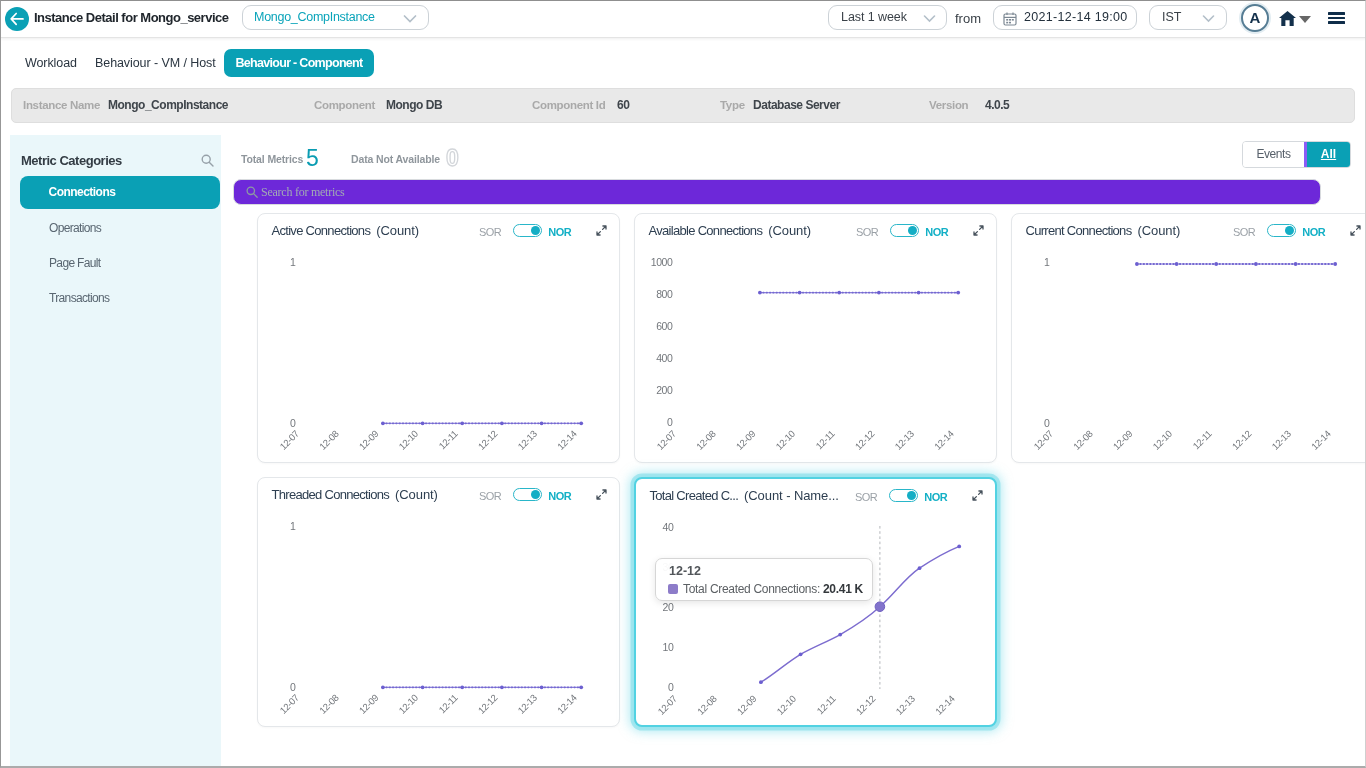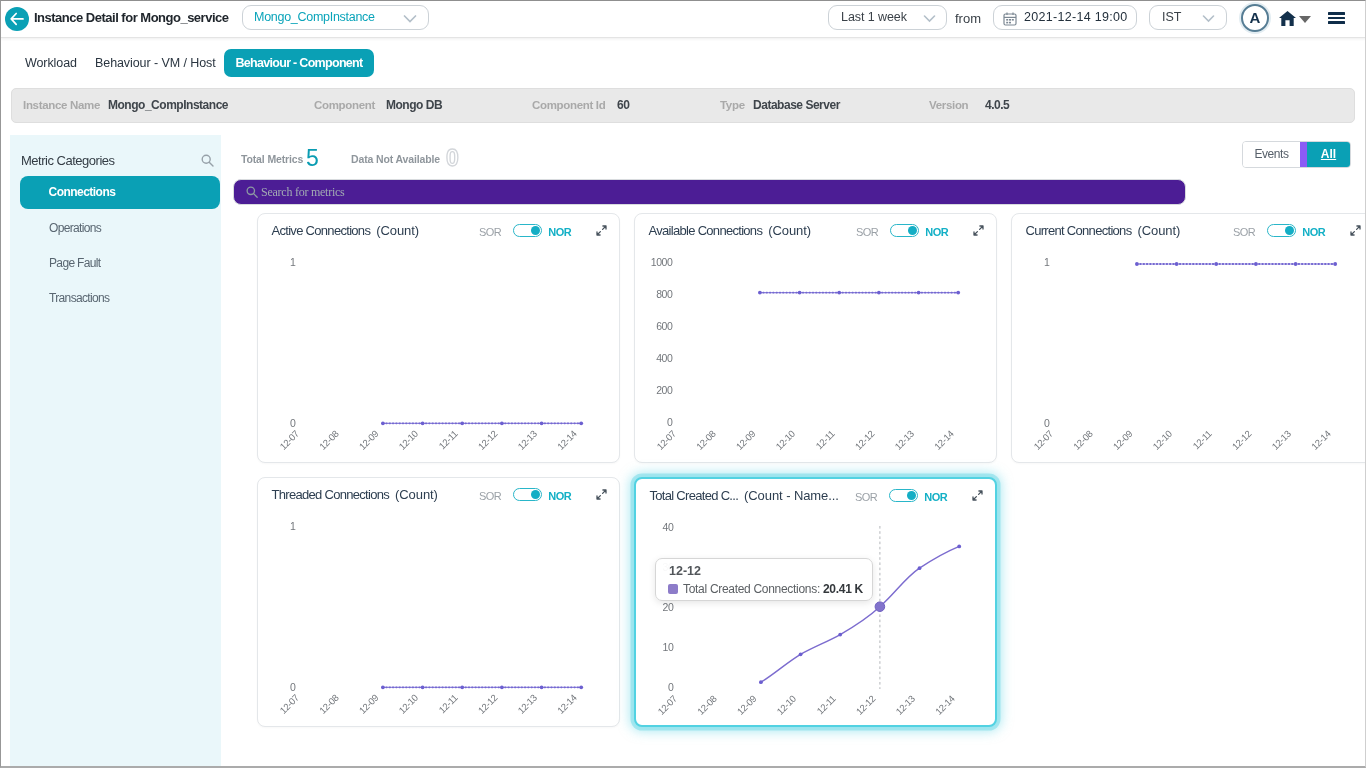--- a/index.html
+++ b/index.html
@@ -19,31 +19,31 @@
 .tri{position:absolute;left:1299px;top:16px;width:0;height:0;border-left:6px solid transparent;border-right:6px solid transparent;border-top:7px solid #676767;}
 .burger{position:absolute;left:1328px;top:12px;width:17px;}
 .burger div{height:2.5px;background:#0f2d49;margin-bottom:2.2px;border-radius:.5px;}
 .tabs{position:absolute;left:0;top:39px;width:1366px;height:48px;background:#fff;}
 .tab{position:absolute;top:0;line-height:48px;font-size:12.5px;letter-spacing:-0.08px;color:#2a3540;}
 .tabactive{position:absolute;left:224px;top:9.5px;width:150px;height:28.5px;background:#0aa0b5;border-radius:7px;color:#fff;font-weight:bold;font-size:12.5px;letter-spacing:-0.7px;text-align:center;line-height:28.5px;}
 .infobar{position:absolute;left:11px;top:88px;width:1344px;height:35px;background:#e9e9e9;border:1px solid #dedede;border-radius:5px;}
 .il{position:absolute;top:0;line-height:33px;font-size:11.5px;letter-spacing:-0.32px;font-weight:bold;color:#a9a9a9;}
 .iv{position:absolute;top:0;line-height:33px;font-size:12px;letter-spacing:-0.48px;font-weight:bold;color:#3f454b;}
 .sidebar{position:absolute;left:10px;top:135px;width:211px;height:631px;background:#eaf7fa;}
-.sbhead{position:absolute;left:11px;top:18.5px;line-height:13px;font-size:13px;letter-spacing:-0.49px;font-weight:normal;color:#333c44;}
+.sbhead{position:absolute;left:11px;top:18.5px;line-height:13px;font-size:13px;letter-spacing:-0.49px;font-weight:bold;color:#333c44;}
 .sbsearch{position:absolute;right:7px;top:19px;}
 .sbitem{position:absolute;left:39px;font-size:12px;letter-spacing:-0.65px;color:#596671;}
 .sbactive{position:absolute;left:10px;top:41px;width:200px;height:33px;background:#0aa0b5;border-radius:8px;color:#fff;font-weight:bold;font-size:12px;letter-spacing:-0.53px;line-height:33px;padding-left:28.5px;}
 .mhl{position:absolute;top:154px;line-height:11px;font-size:10.5px;letter-spacing:-0.14px;font-weight:bold;color:#8f969c;}
 .bignum{position:absolute;top:147px;line-height:23px;font-size:23px;color:#0a9cb2;}
 .bignum0{position:absolute;top:147px;line-height:23px;font-size:23px;font-weight:bold;color:#fff;-webkit-text-stroke:1.3px #d3d6da;}
 .evall{position:absolute;left:1242px;top:141px;height:27px;border-radius:4px;overflow:hidden;border:1px solid #d5d9dd;display:flex;}
-.evbtn{width:64px;background:#fff;color:#57606a;font-size:12px;letter-spacing:-0.45px;text-align:center;line-height:25px;border-right:7px solid #8b5cf6;}
+.evbtn{width:64px;background:#fff;color:#57606a;font-size:12px;letter-spacing:-0.45px;text-align:center;line-height:25px;border-right:3px solid #8b5cf6;}
 .allbtn{width:43px;background:#0aa0b5;color:#fff;font-weight:bold;font-size:12px;text-align:center;line-height:25px;text-decoration:underline;}
-.searchbar{position:absolute;left:233px;top:179px;width:953px;height:26px;border:1px solid #d8dbde;border-radius:8px;background:#4c1d95;}
+.searchbar{position:absolute;left:233px;top:179px;width:1088px;height:26px;border:1px solid #d8dbde;border-radius:8px;background:#6d28d9;}
 .sbph{position:absolute;left:27px;top:0;line-height:24px;font-family:"Liberation Serif",serif;font-size:12px;letter-spacing:-0.25px;color:#a2abb3;}
 .card{position:absolute;width:363px;height:250px;background:#fff;border:1px solid #e4e7ea;border-radius:8px;box-shadow:0 1px 2px rgba(0,0,0,.03);margin-left:24px;}
 .hot{border:2px solid #52d2e2;box-shadow:0 0 0 3.5px rgba(130,222,234,.6),0 0 12px 4px rgba(96,214,229,.55);}
 .ctitle{position:absolute;left:13.5px;top:9.5px;line-height:13px;font-size:13px;color:#2d3e50;white-space:nowrap;}
 .cname{letter-spacing:-0.7px;}.cunit{margin-left:6px;letter-spacing:-0.08px;}
 .sor{position:absolute;right:118px;top:12px;font-size:11px;color:#9ba1a7;letter-spacing:-0.6px;}
 .nor{position:absolute;right:48px;top:12px;font-size:11px;font-weight:bold;color:#14b0c6;letter-spacing:-0.6px;}
 .toggle{position:absolute;right:77px;top:10px;width:29px;height:13px;border:1.5px solid #29b6c9;border-radius:7.5px;background:#fff;}
 .knob{position:absolute;right:1.5px;top:0.5px;width:9px;height:9px;border-radius:50%;background:#14aec5;}
 .expand{position:absolute;right:12px;top:11px;}

